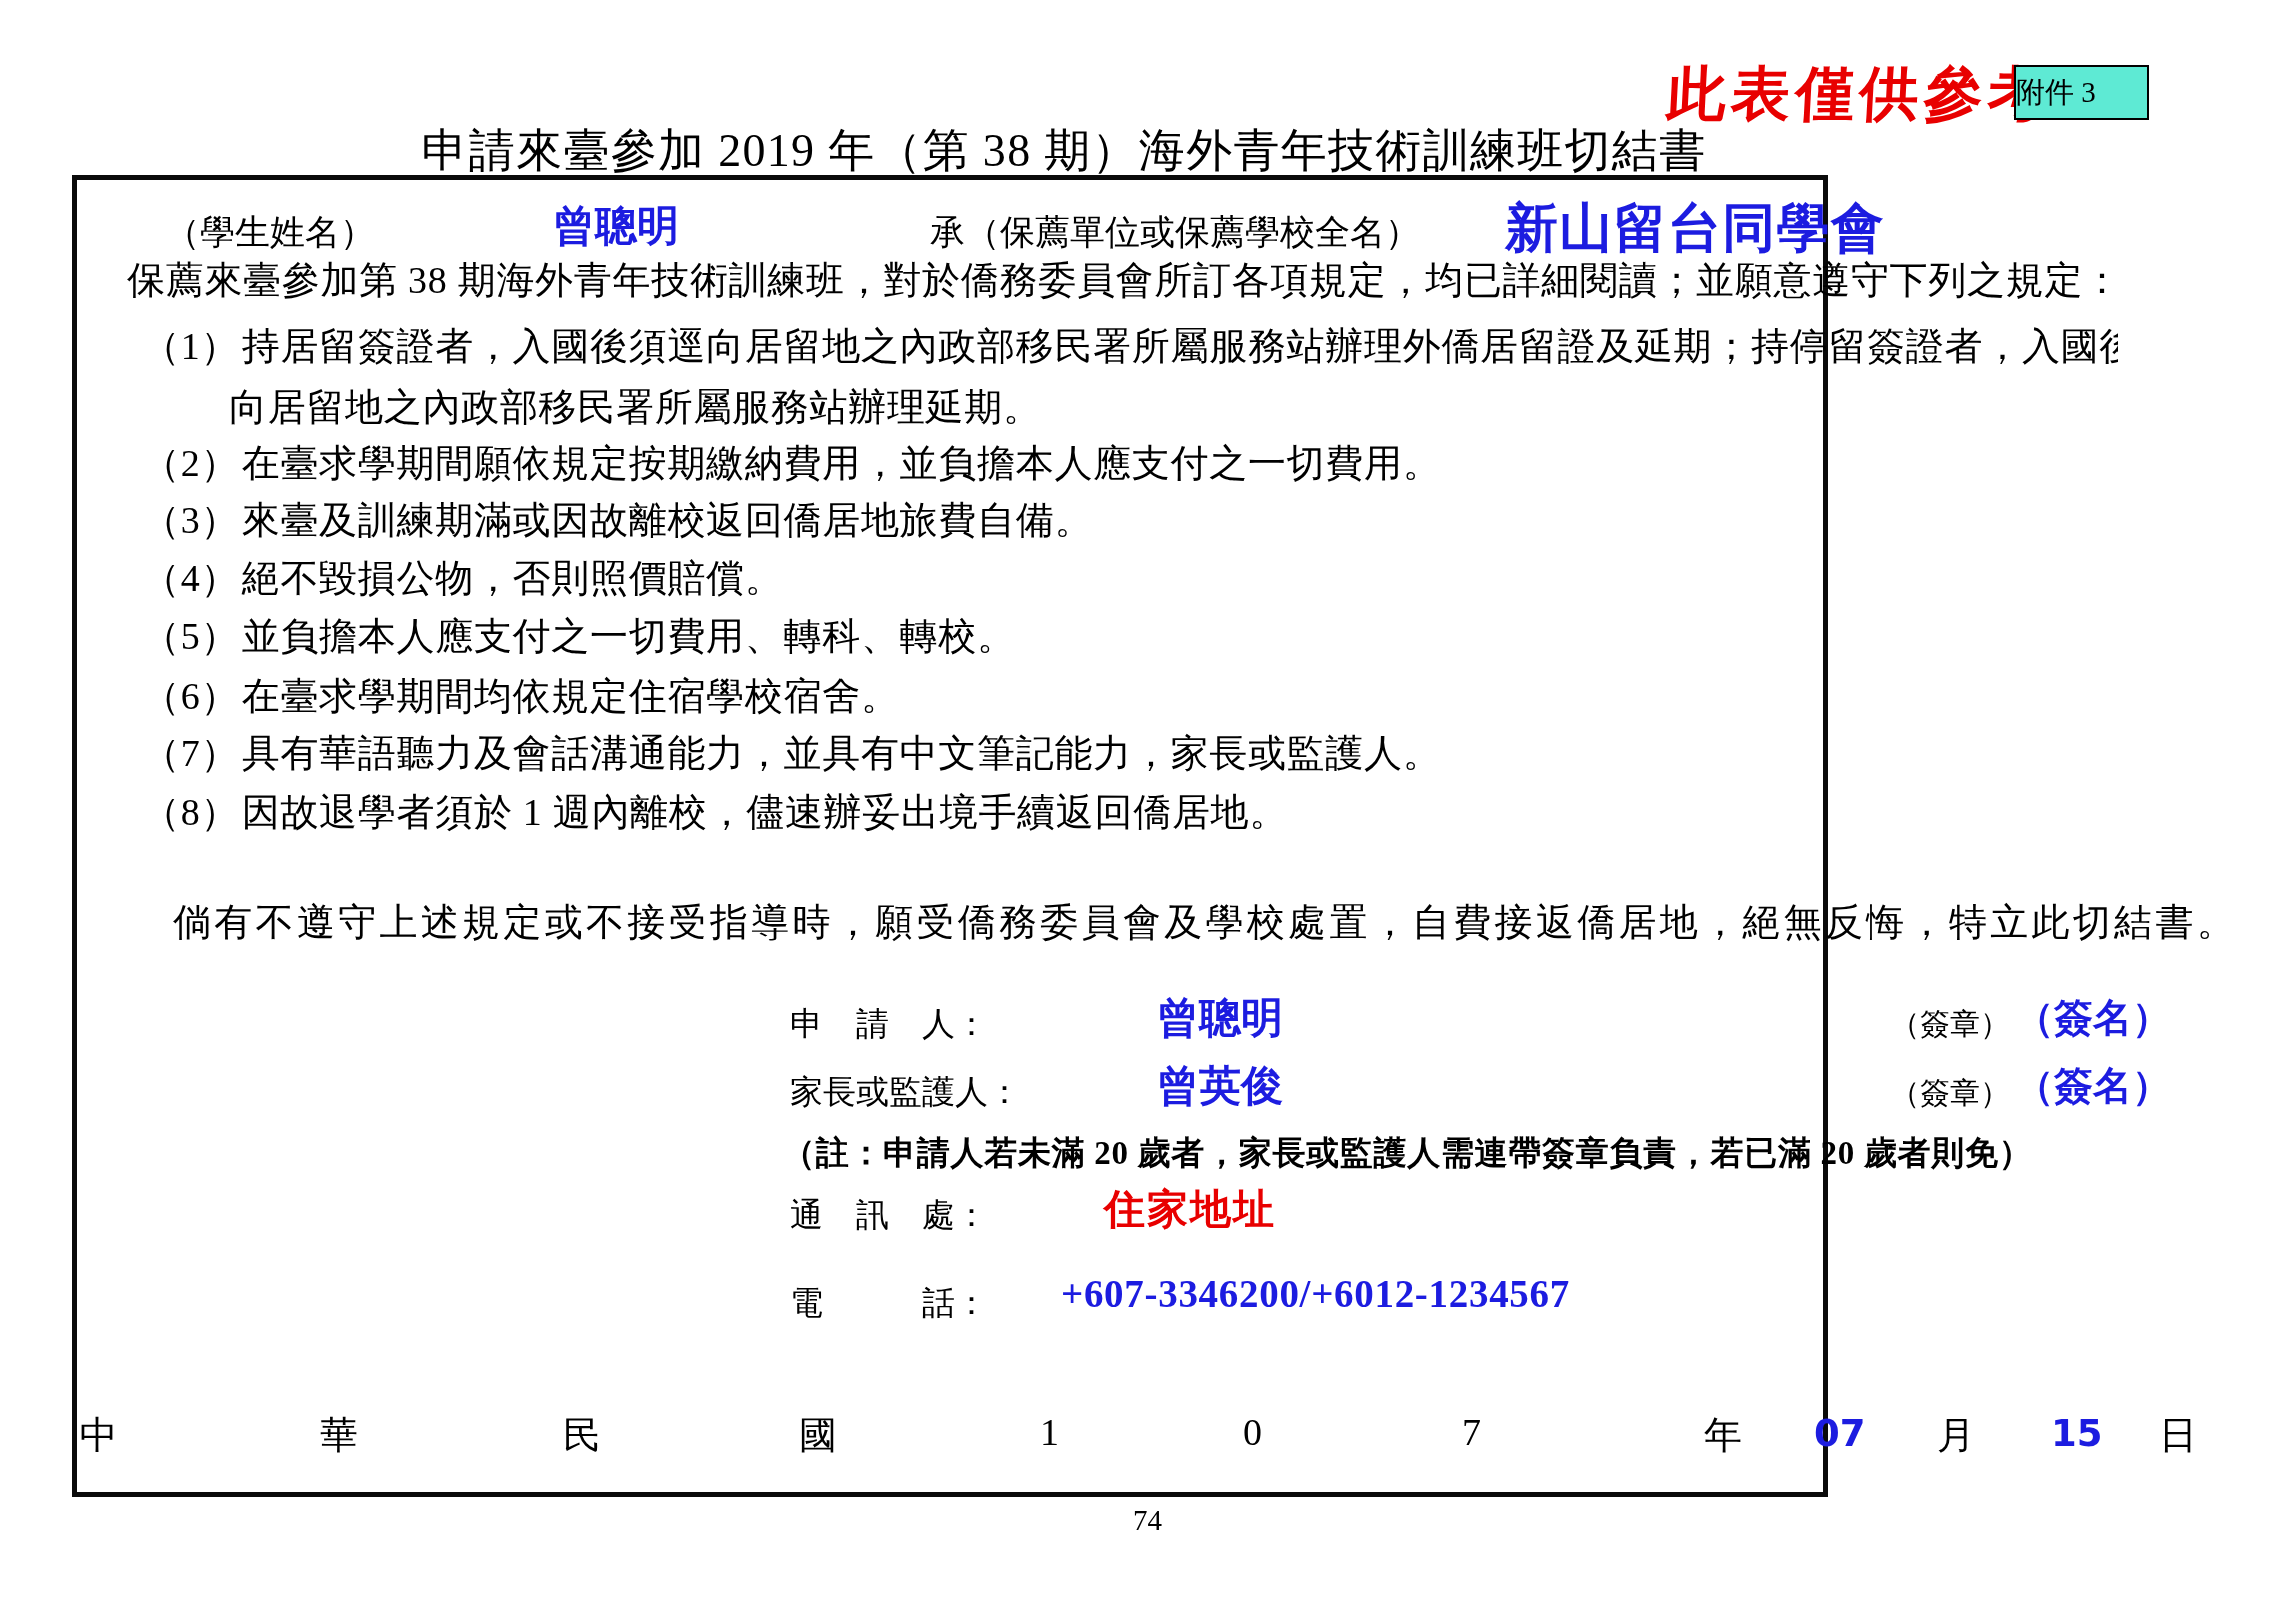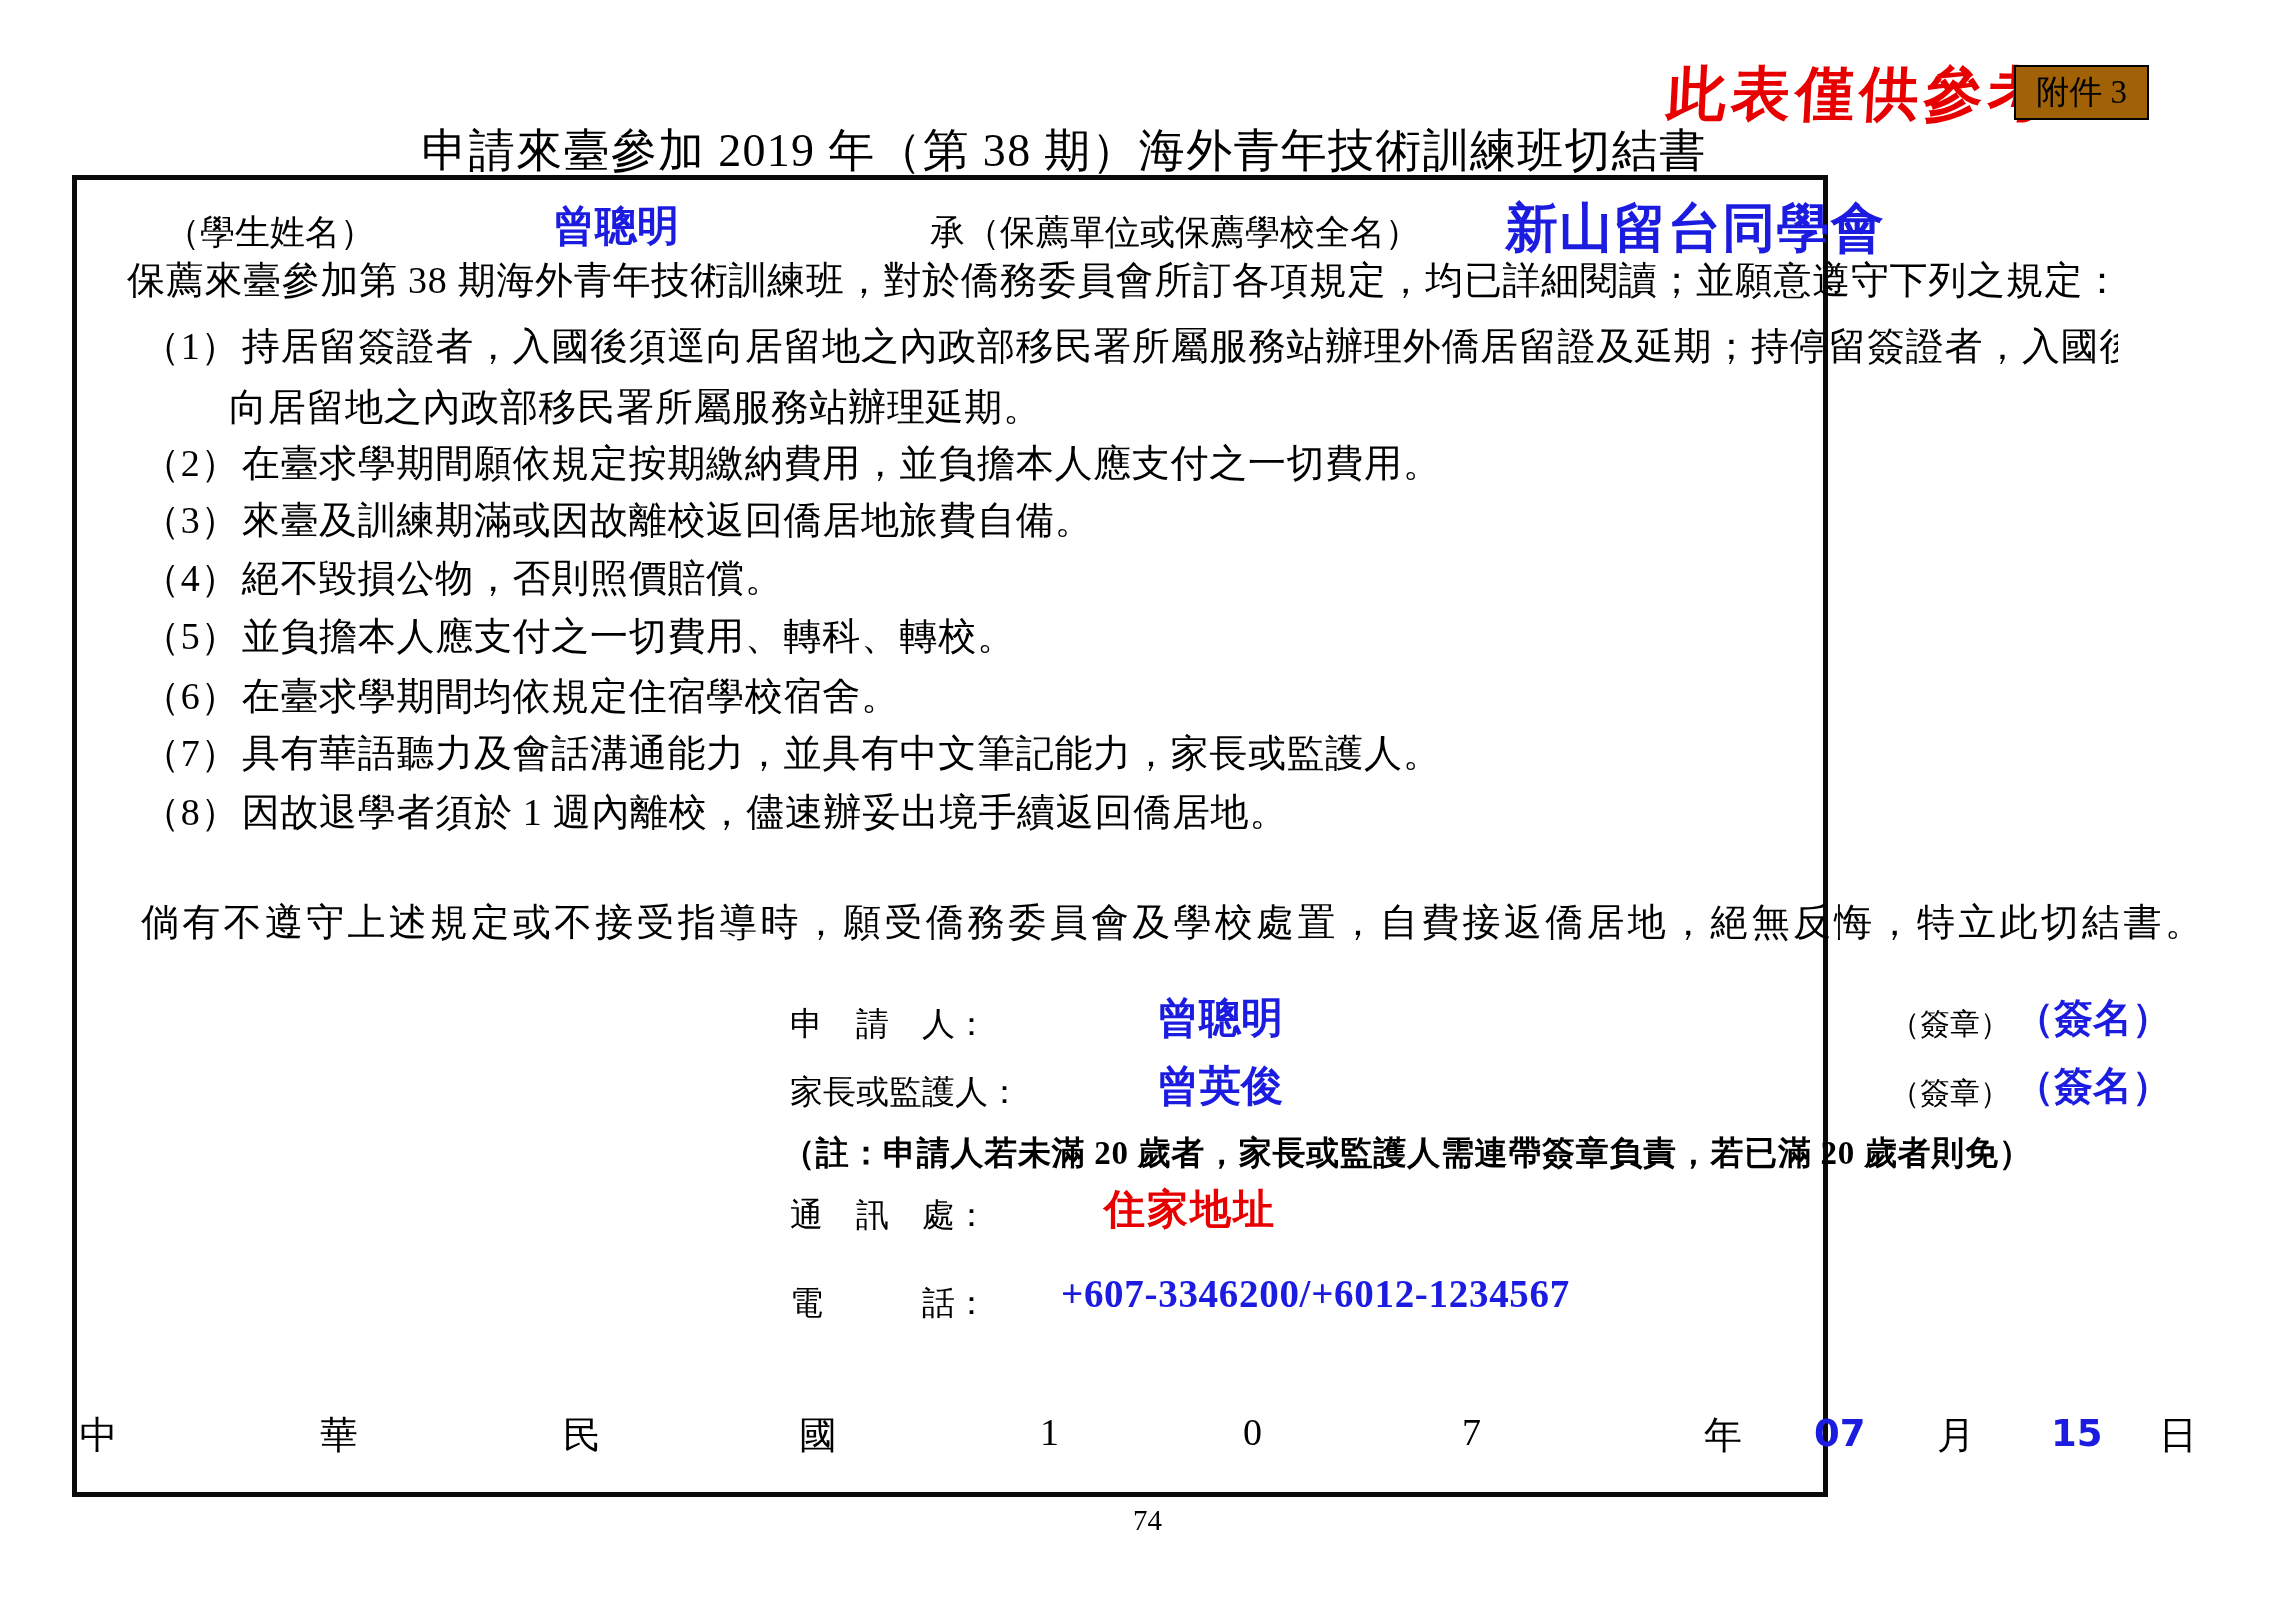--- a/index.html
+++ b/index.html
@@ -8,40 +8,40 @@
     font-family:"Liberation Serif","DejaVu Serif",serif; color:#000; overflow:hidden;
   }
   .abs{position:absolute;}
   .red-note{
     left:1667px; top:55px; font-size:59px; font-weight:bold; color:#e80000;
     font-family:"DejaVu Sans","Liberation Sans",sans-serif; letter-spacing:5.2px; white-space:nowrap;
     transform:skewX(-3deg);
   }
   .attach-box{
     left:2014px; top:65px; width:131px; height:51px; border:2.6px solid #000;
-    display:flex; align-items:center; justify-content:center; font-size:33px; background:#a16207;
+    display:flex; align-items:center; font-size:29px; background:#5eead4;
   }
   .doc-title{
     left:16px; top:120px; width:2096px; text-align:center; font-size:46px; letter-spacing:1.3px; white-space:nowrap;
   }
   .doc-box{
     left:72px; top:175px; width:1756px; height:1322px;
     border:5.2px solid #0a0a0a; box-sizing:border-box; background:#fff;
   }
   .row1-label{font-size:35px; white-space:nowrap;}
   .fill-blue{
     color:#1c1ce0; font-weight:bold; font-family:"DejaVu Sans","Liberation Sans",sans-serif; white-space:nowrap;
   }
   .fill-name{font-size:42px;}
   .fill-sponsor{font-size:53px; letter-spacing:1.3px;}
   .body-text{font-size:38px; letter-spacing:0.7px; white-space:nowrap;}
   .rule{left:65px; max-width:1976px; overflow:hidden;}
   .rule-num{margin-right:2.6px;}
   .rule-cont{left:152px;}
-  .pledge{left:64px; letter-spacing:3.3px;}
+  .pledge{left:96px; letter-spacing:3.3px;}
   .sig-label{font-size:33px; white-space:nowrap;}
   .sig-name{font-size:42px;}
   .seal{font-size:30px; white-space:nowrap;}
   .sign-ph{
     font-size:39px; font-weight:bold; color:#1c1ce0;
     font-family:"DejaVu Sans","Liberation Sans",sans-serif; white-space:nowrap;
   }
   .note-line{font-size:33px; font-weight:bold; letter-spacing:0.7px; white-space:nowrap;}
   .addr-value{
     color:#e80000; font-weight:bold; font-size:41px; letter-spacing:2px;

